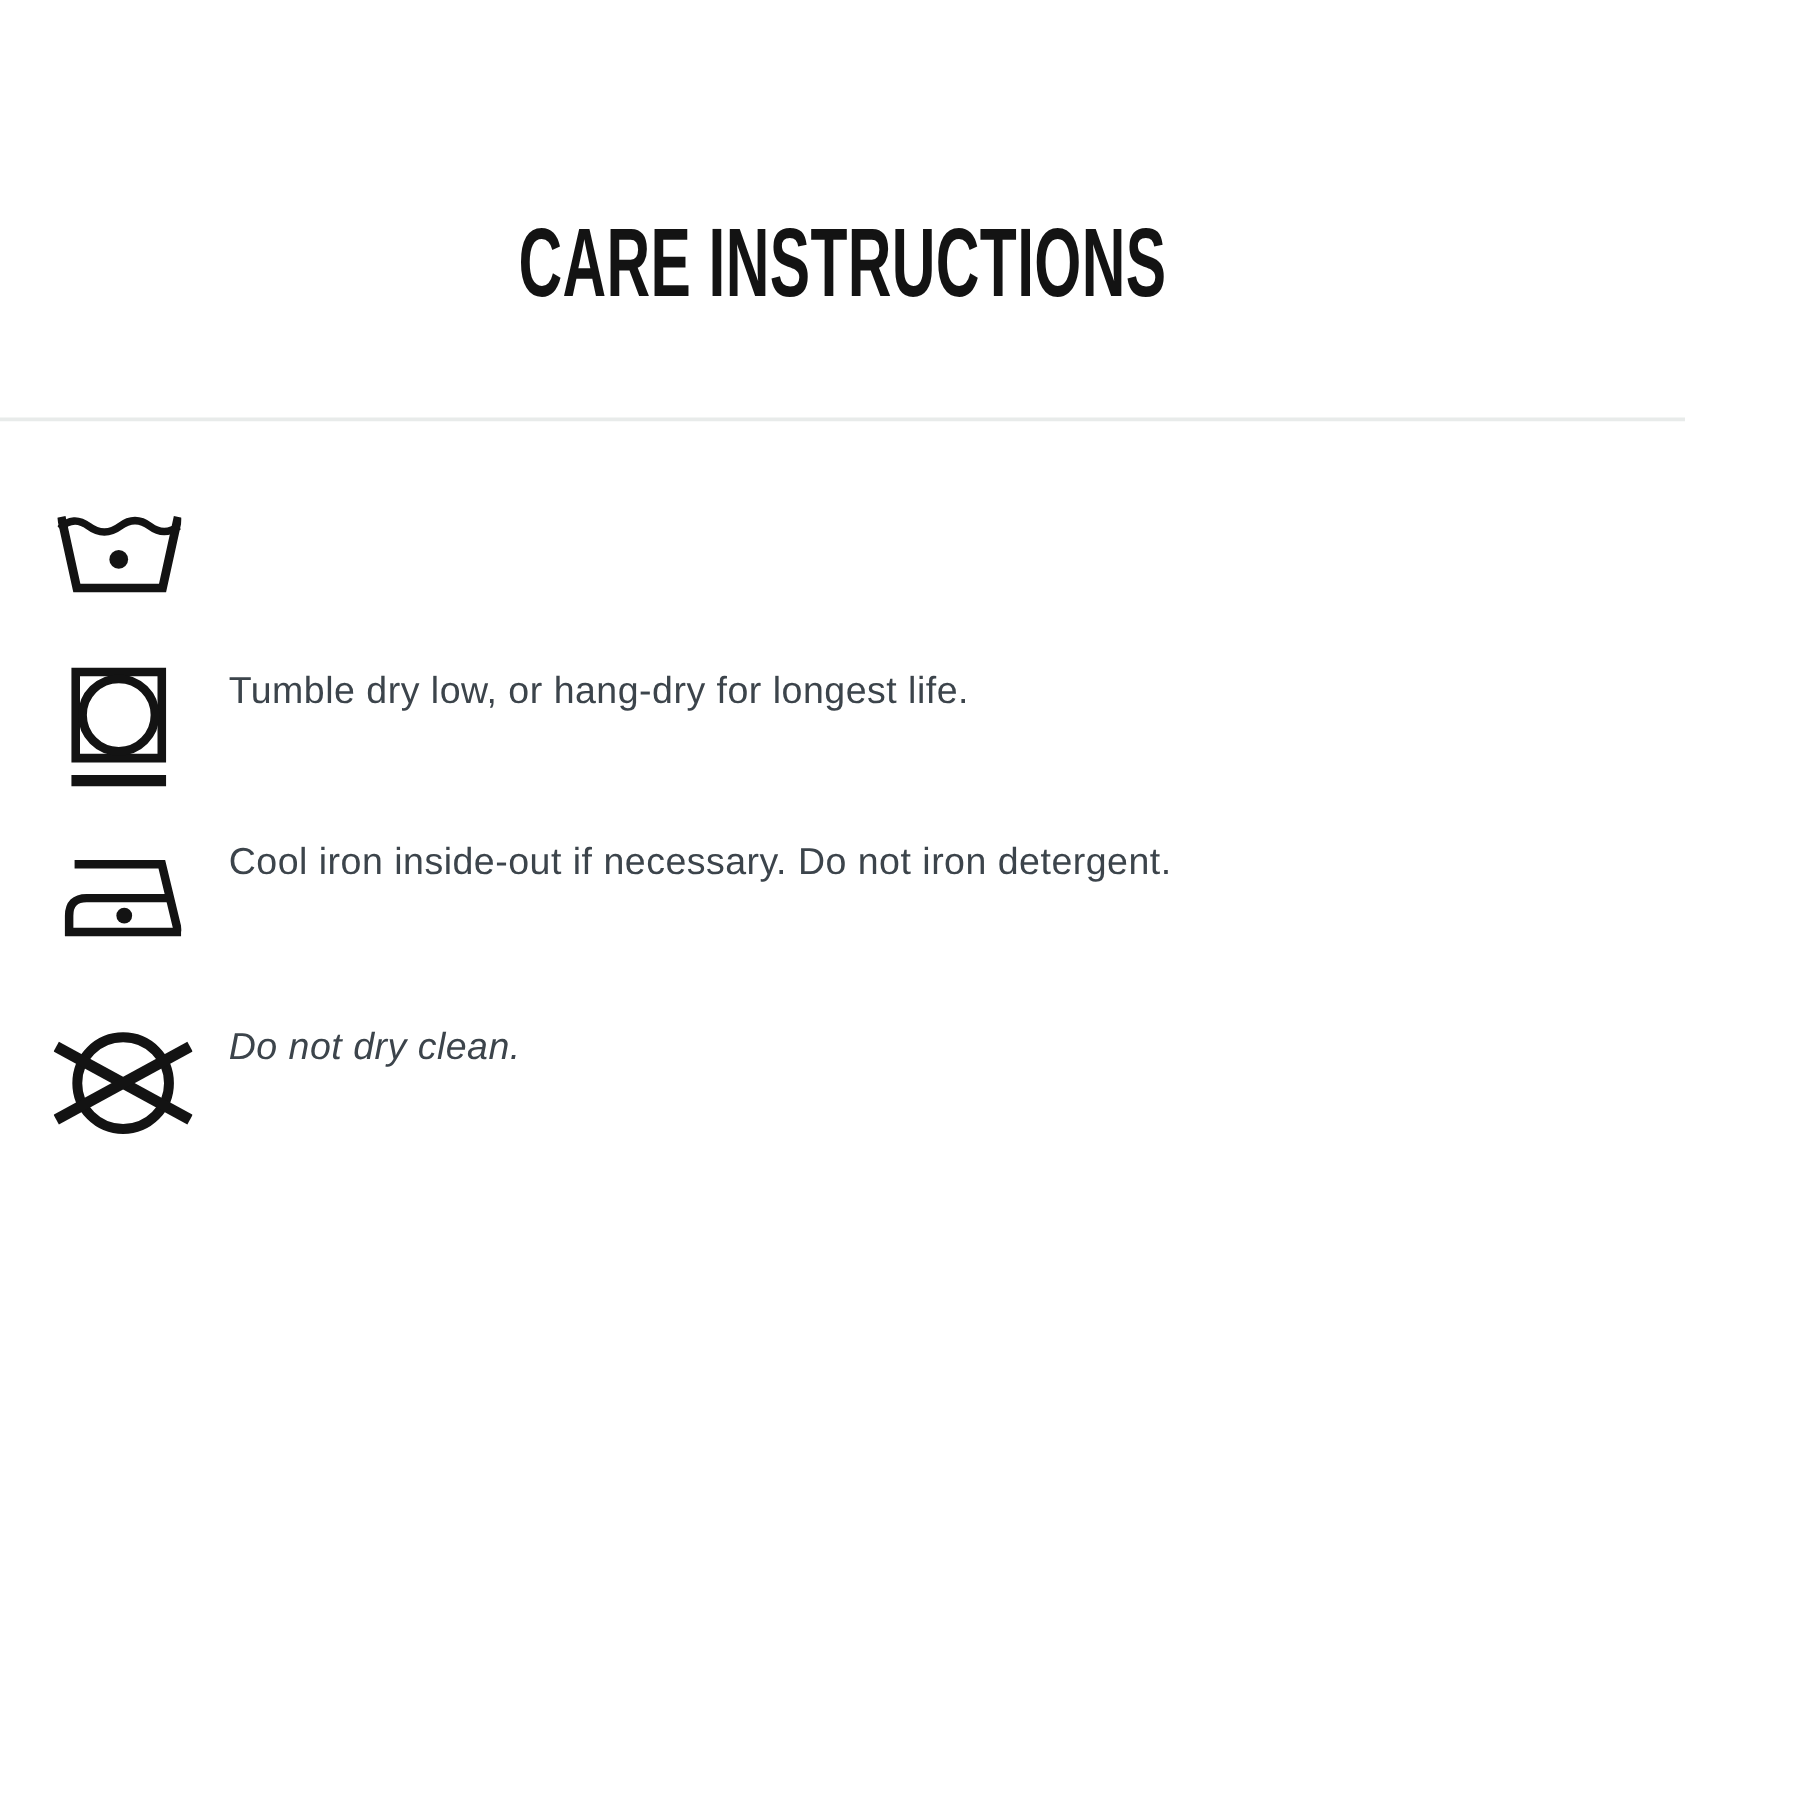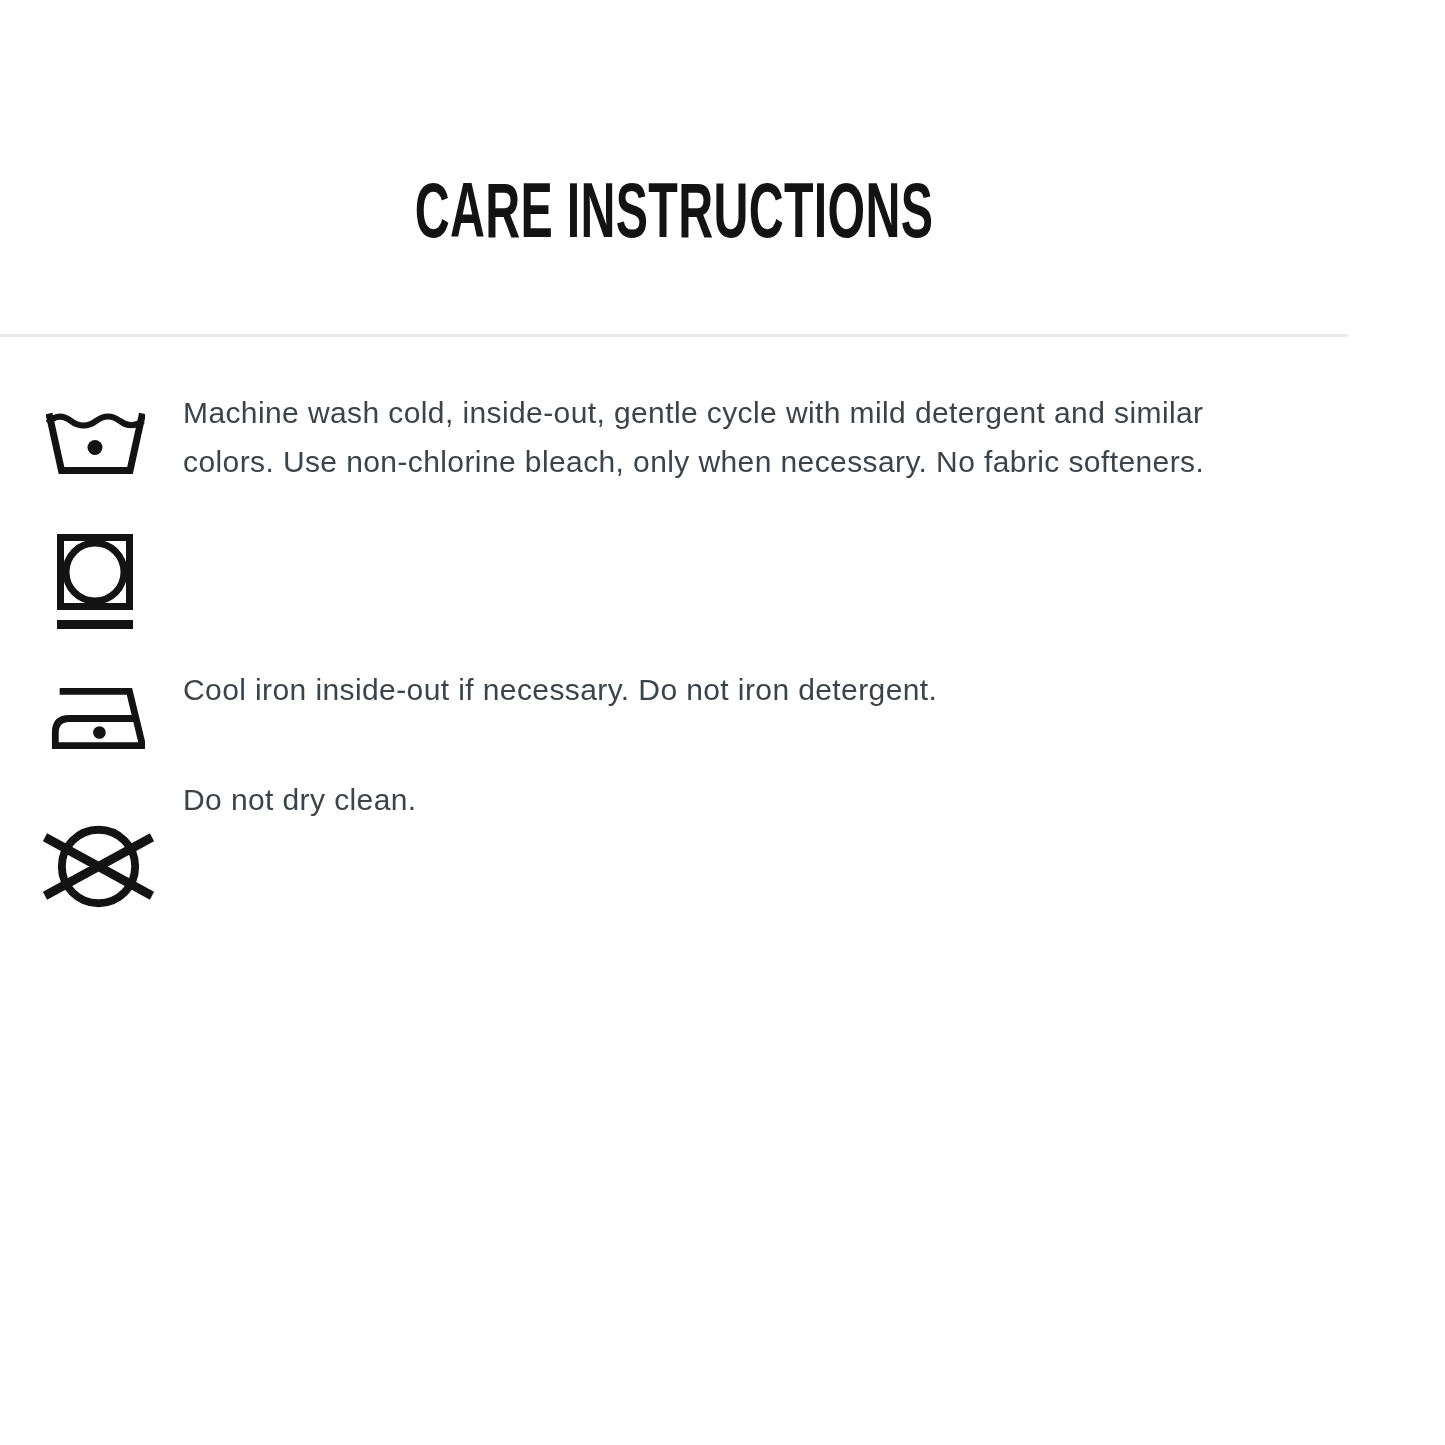--- a/index.html
+++ b/index.html
@@ -55,50 +55,49 @@
     letter-spacing: 0.4px;
     color: var(--text, #3c444b);
   }
   .wash-icon   { left: 46px; top: 367px; }
   .wash-text   { top: 344px; }
   .tumble-icon { left: 57px; top: 490px; }
   .tumble-text { top: 484px; }
   .iron-icon   { left: 48px; top: 643px; }
   .iron-text   { top: 621px; }
   .dnc-icon    { left: 43px; top: 781px; }
-  .dnc-text    { top: 731px; }
+  .dnc-text    { top: 769px; font-style: italic; }
 </style>
 </head>
 <body>
 
 <div class="page">
 
   <h1 class="title">CARE INSTRUCTIONS</h1>
 
   <div class="divider"></div>
 
   <span class="icon wash-icon">
     <svg width="99" height="63" viewBox="0 0 99 63" fill="none" xmlns="http://www.w3.org/2000/svg">
       <path d="M3 2.5 L15.5 59.5 L84 59.5 L96.5 2.5" stroke="currentColor" stroke-width="7" fill="none"></path>
       <path d="M2 12 C 9 4, 17 4, 25 10 C 33 16, 42 16, 50 10 C 58 4, 66 4, 74 10 C 82 16, 90 15, 97 10" stroke="currentColor" stroke-width="6" fill="none"></path>
       <circle cx="49" cy="36.5" r="7.5" fill="currentColor"></circle>
     </svg>
   </span>
-  <div class="itext wash-text">
-    <div>Machine wash cold, inside-out, gentle cycle with mild detergent and similar</div>
-    <div>colors. Use non-chlorine bleach, only when necessary. No fabric softeners.</div>
-  </div>
 
   <span class="icon tumble-icon">
     <svg width="76" height="97" viewBox="0 0 76 97" fill="none" xmlns="http://www.w3.org/2000/svg">
       <rect x="3.5" y="3.5" width="69" height="69" stroke="currentColor" stroke-width="7" fill="none"></rect>
       <circle cx="38" cy="38" r="29" stroke="currentColor" stroke-width="7" fill="none"></circle>
       <rect x="0" y="86" width="76" height="9" fill="currentColor"></rect>
     </svg>
   </span>
+  <div class="itext tumble-text">
+    <div>Tumble dry low, or hang-dry for longest life.</div>
+  </div>
 
   <span class="icon iron-icon">
     <svg width="97" height="63" viewBox="0 0 100 65" fill="none" xmlns="http://www.w3.org/2000/svg">
       <path d="M12 4.5 L84 4.5 L97.5 60.5" stroke="currentColor" stroke-width="7" fill="none"></path>
       <path d="M91 32.5 L22 32.5 Q7.5 32.5 7.5 47 L7.5 60.5 L100 60.5" stroke="currentColor" stroke-width="7" fill="none"></path>
       <circle cx="53" cy="47" r="6.5" fill="currentColor"></circle>
     </svg>
   </span>
   <div class="itext iron-text">
     <div>Cool iron inside-out if necessary. Do not iron detergent.</div>

